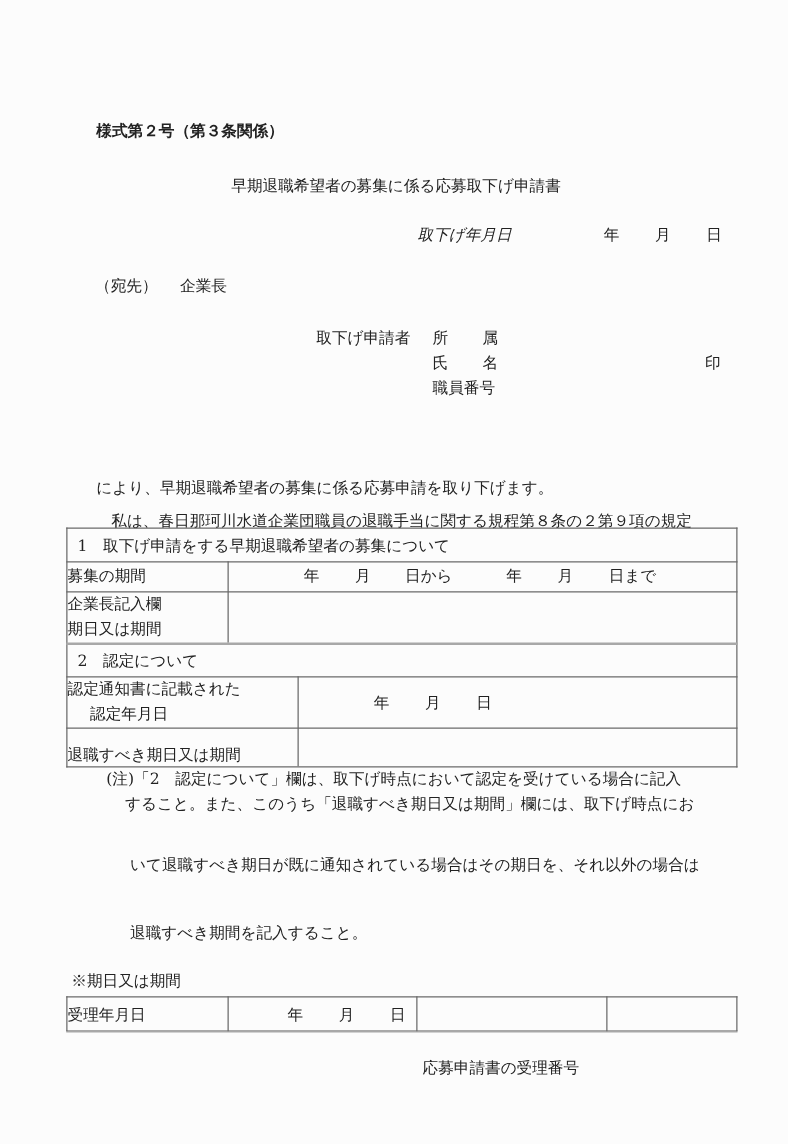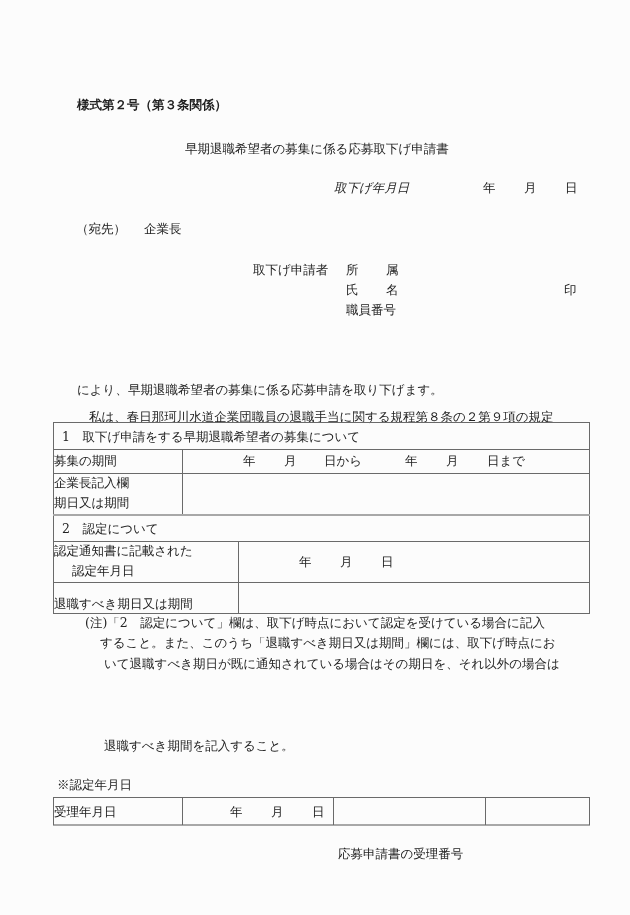--- a/index.html
+++ b/index.html
@@ -100,25 +100,25 @@
 
   <div>
     <div class="cell-center" style="left:54px; width:184px; top:598px;">退職すべき期日又は期間</div>
     <div class="abs" style="left:239px; top:583px; width:350px; height:30px;"></div>
   </div>
 </div>
 
 <div>
   <div class="abs" style="left:85px; top:617px;">(注)「2　認定について」欄は、取下げ時点において認定を受けている場合に記入</div>
   <div class="abs" style="left:100px; top:637px;">すること。また、このうち「退職すべき期日又は期間」欄には、取下げ時点にお</div>
-  <div class="abs" style="left:104px; top:658px;">いて退職すべき期日が既に通知されている場合はその期日を、それ以外の場合は</div>
+  <div class="abs" style="left:104px; top:686px;">いて退職すべき期日が既に通知されている場合はその期日を、それ以外の場合は</div>
   <div class="abs" style="left:104px; top:716px;margin-top:24px;">退職すべき期間を記入すること。</div>
 </div>
 
-<div class="abs" style="left:57px; top:779px;">※認定年月日</div>
+<div class="abs" style="left:57px; top:779px;">※期日又は期間</div>
 
 <div>
   <div class="line h" style="left:53px; top:797px; width:537px;"></div>
   <div class="line h grey" style="left:53px; top:824px; width:537px; height:2px;"></div>
   <div class="line v" style="left:53px; top:797px; height:28px;"></div>
   <div class="line v" style="left:182px; top:797px; height:28px;"></div>
   <div class="line v" style="left:333px; top:797px; height:28px;"></div>
   <div class="line v" style="left:485px; top:797px; height:28px;"></div>
   <div class="line v" style="left:589px; top:797px; height:28px;"></div>
 

